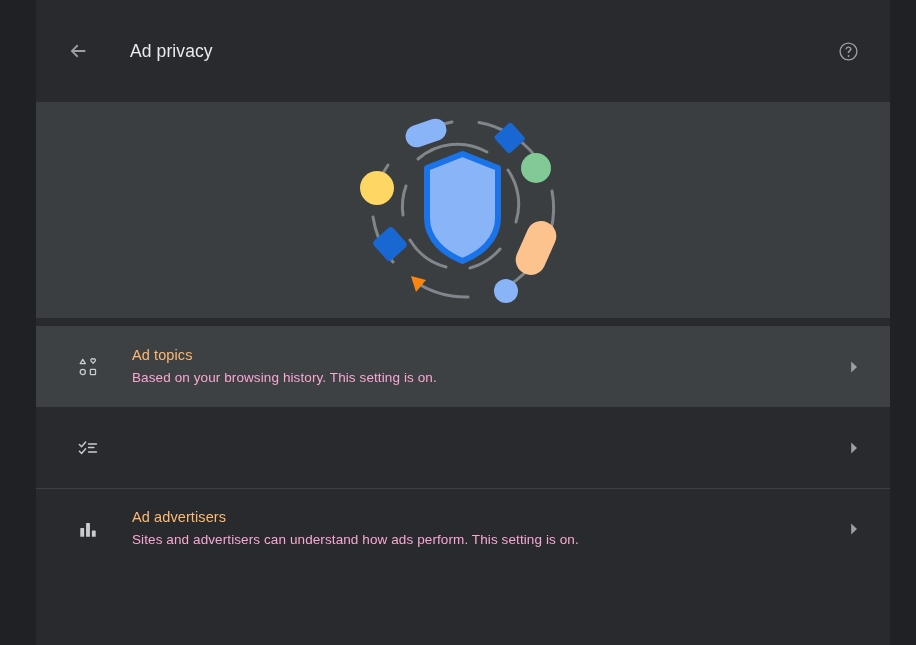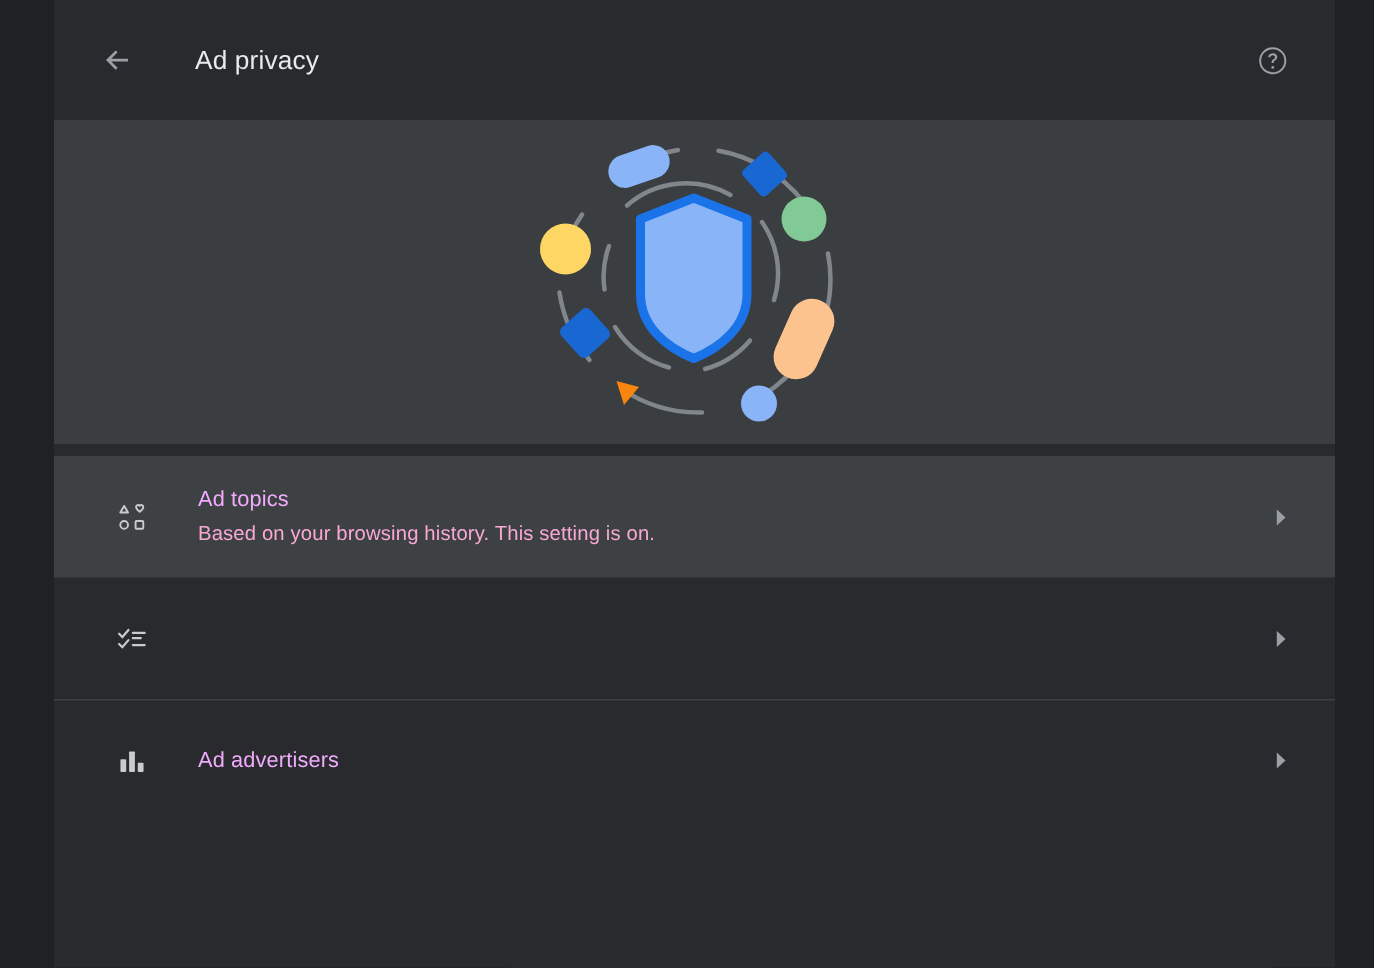--- a/index.html
+++ b/index.html
@@ -30,21 +30,21 @@
     left: 36px;
     top: 0;
     width: 854px;
     height: 645px;
     background: #292a2d;
   }
 
   
   .header {
     position: relative;
-    height: 80px;
+    height: 102px;
     display: flex;
     align-items: center;
     padding: 0 0 0 24px;
   }
 
   .back-btn {
     width: 36px;
     height: 36px;
     display: flex;
     align-items: center;
@@ -126,21 +126,21 @@
     justify-content: center;
     color: #c9ccce;
   }
 
   .row-text {
     flex: 1 1 auto;
     min-width: 0;
   }
   .row-title {
     font-size: 14.5px;
-    color: #f0abfc;
+    color: #fdba74;
     line-height: 20px;
     letter-spacing: 0.1px;
   }
   .row-sub {
     font-size: 13.5px;
     color: #f9a8d4;
     line-height: 20px;
     margin-top: 3px;
     letter-spacing: 0.1px;
   }
@@ -294,20 +294,21 @@
       <div class="row divided">
         <div class="row-icon">
           <svg width="22" height="22" viewBox="0 0 24 24" fill="#c9ccce">
             <rect x="3.6" y="11.0" width="4.2" height="9.4" rx="0.6"></rect>
             <rect x="9.9" y="5.4" width="4.2" height="15.0" rx="0.6"></rect>
             <rect x="16.2" y="13.6" width="4.2" height="6.8" rx="0.6"></rect>
           </svg>
         </div>
         <div class="row-text">
           <div class="row-title">Ad advertisers</div>
+          <div class="row-sub">Sites and advertisers can understand how ads perform. This setting is on.</div>
         </div>
         <div class="row-arrow">
           <svg width="16" height="16" viewBox="0 0 16 16">
             <path d="M5.2 2.6 L11.0 8 L5.2 13.4 Z" fill="#9aa0a6"></path>
           </svg>
         </div>
       </div>
 
     </div>
   </div>

